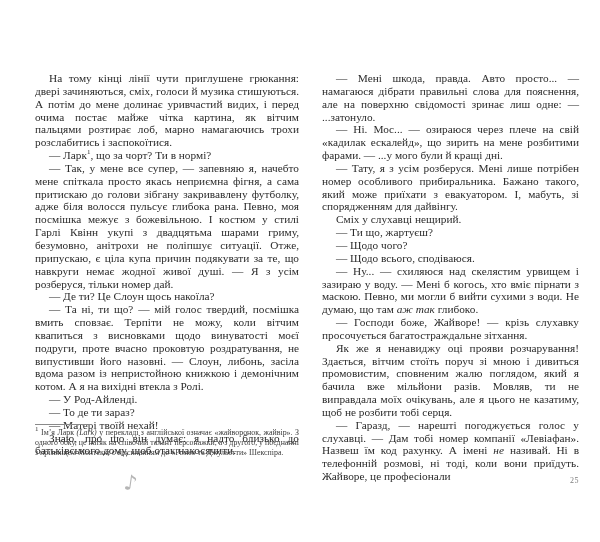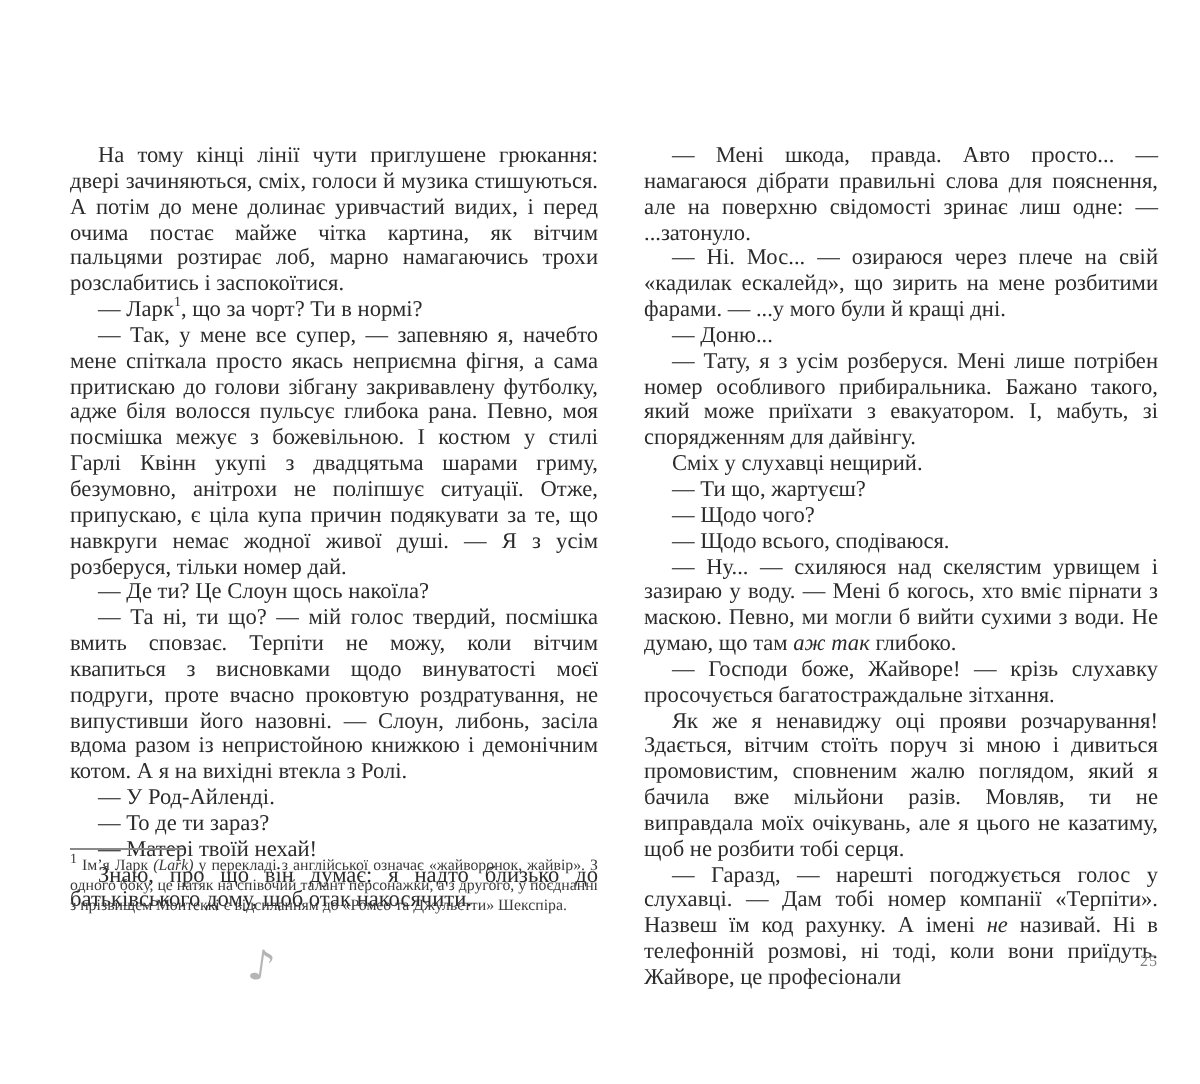--- a/index.html
+++ b/index.html
@@ -98,27 +98,26 @@
     </div>
 </div>
 
 <div class="ornament">
   <span>♪</span>
 </div>
 
 <div class="page-text right-main">
     <p><span>— Мені шкода, правда. Авто просто... — намагаюся дібрати правильні слова для пояснення, але на поверхню свідомості зринає лиш одне: — ...затонуло.</span></p>
     <p><span>— Ні. Мос... — озираюся через плече на свій «кадилак ескалейд», що зирить на мене розбитими фарами. — ...у мого були й кращі дні.</span></p>
-    <p><span>— Доню...</span></p>
     <p><span>— Тату, я з усім розберуся. Мені лише потрібен номер особливого прибиральника. Бажано такого, який може приїхати з евакуатором. І, мабуть, зі спорядженням для дайвінгу.</span></p>
     <p><span>Сміх у слухавці нещирий.</span></p>
     <p><span>— Ти що, жартуєш?</span></p>
     <p><span>— Щодо чого?</span></p>
     <p><span>— Щодо всього, сподіваюся.</span></p>
     <p><span>— Ну... — схиляюся над скелястим урвищем і зазираю у воду. — Мені б когось, хто вміє пірнати з маскою. Певно, ми могли б вийти сухими з води. Не думаю, що там </span><i>аж так</i><span> глибоко.</span></p>
     <p><span>— Господи боже, Жайворе! — крізь слухавку просочується багатостраждальне зітхання.</span></p>
     <p><span>Як же я ненавиджу оці прояви розчарування! Здається, вітчим стоїть поруч зі мною і дивиться промовистим, сповненим жалю поглядом, який я бачила вже мільйони разів. Мовляв, ти не виправдала моїх очікувань, але я цього не казатиму, щоб не розбити тобі серця.</span></p>
-    <p><span>— Гаразд, — нарешті погоджується голос у слухавці. — Дам тобі номер компанії «Терпіти». Назвеш їм код рахунку. А імені </span><i>не</i><span> називай. Ні в телефонній розмові, ні тоді, коли вони приїдуть. Жайворе, це професіонали</span></p>
+    <p><span>— Гаразд, — нарешті погоджується голос у слухавці. — Дам тобі номер компанії «Левіафан». Назвеш їм код рахунку. А імені </span><i>не</i><span> називай. Ні в телефонній розмові, ні тоді, коли вони приїдуть. Жайворе, це професіонали</span></p>
   </div>
 
 <div class="folio">
   <span>25</span>
 </div>
 
 </body></html>

